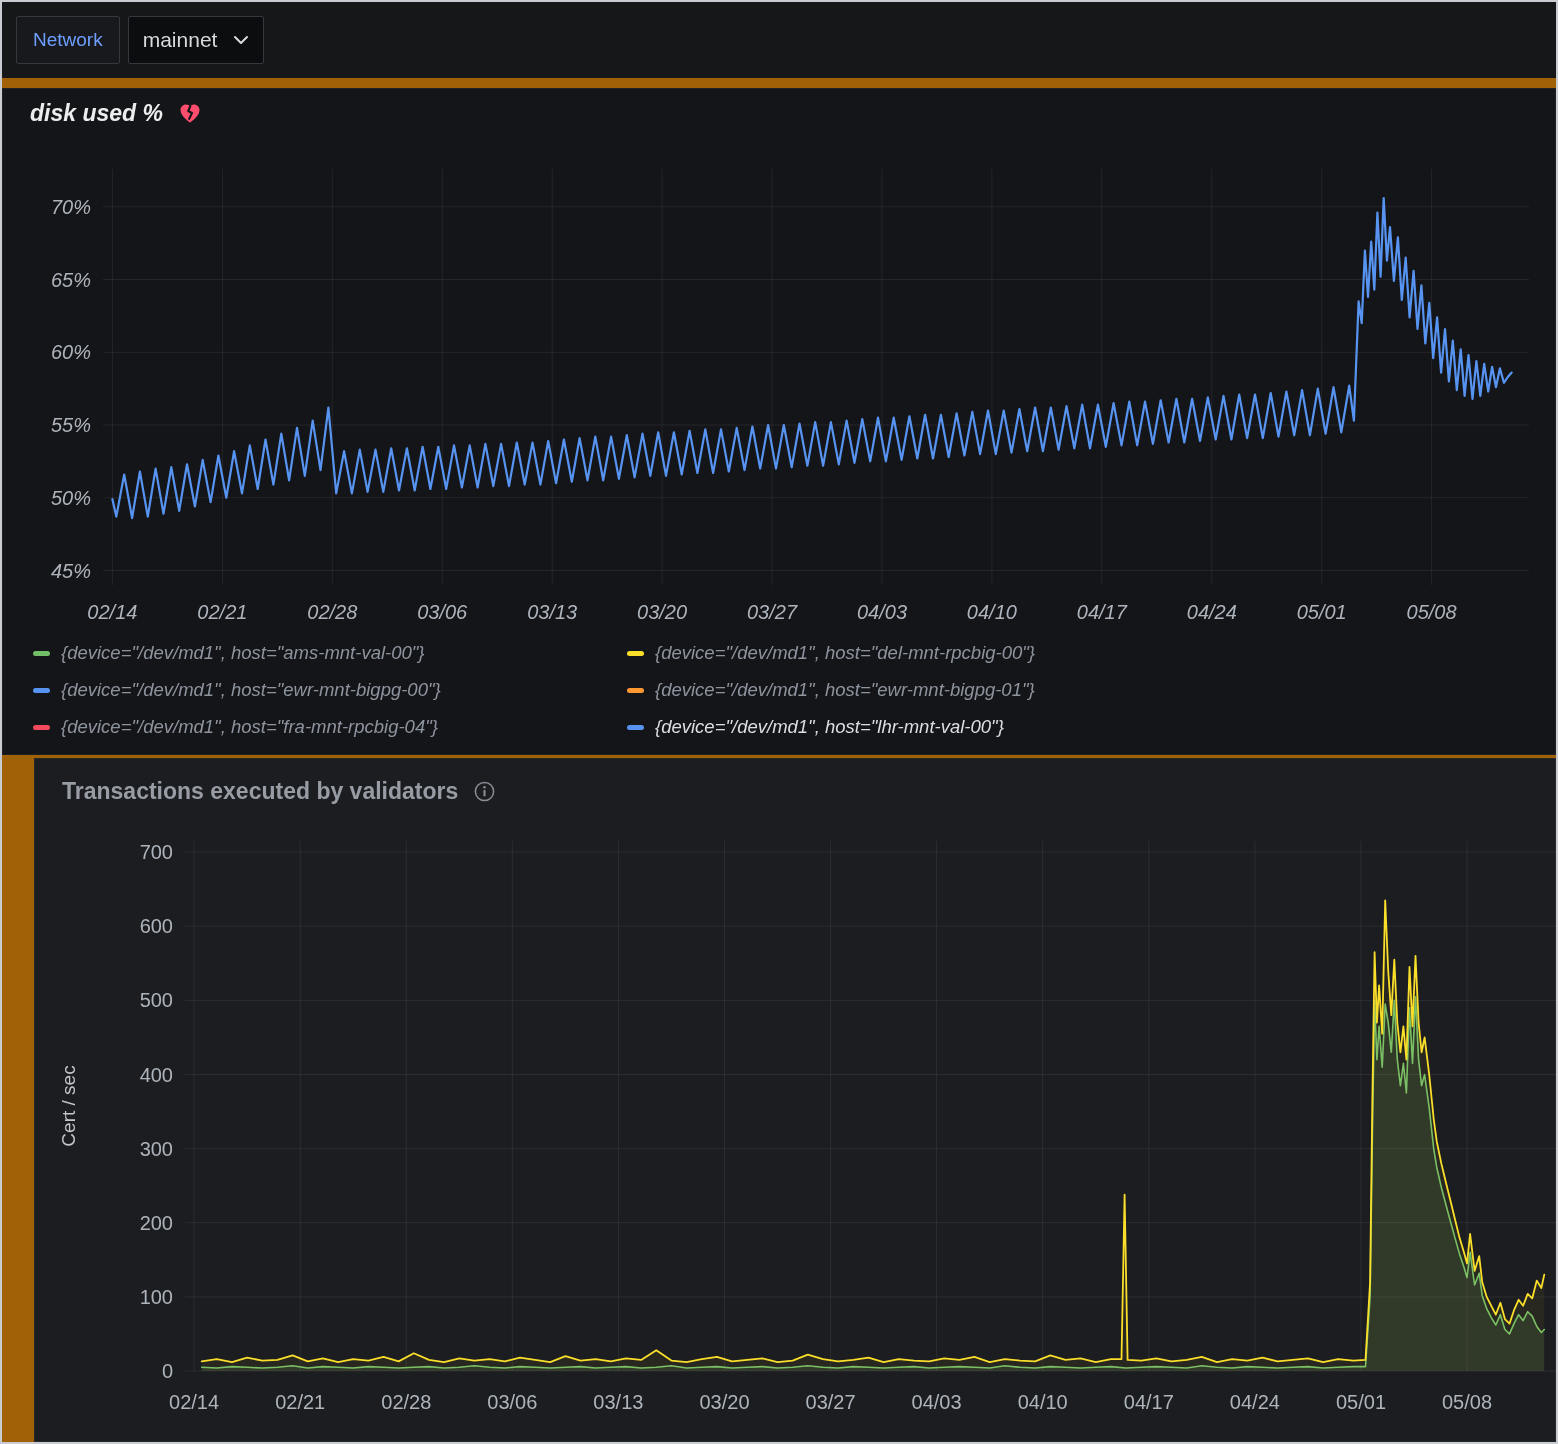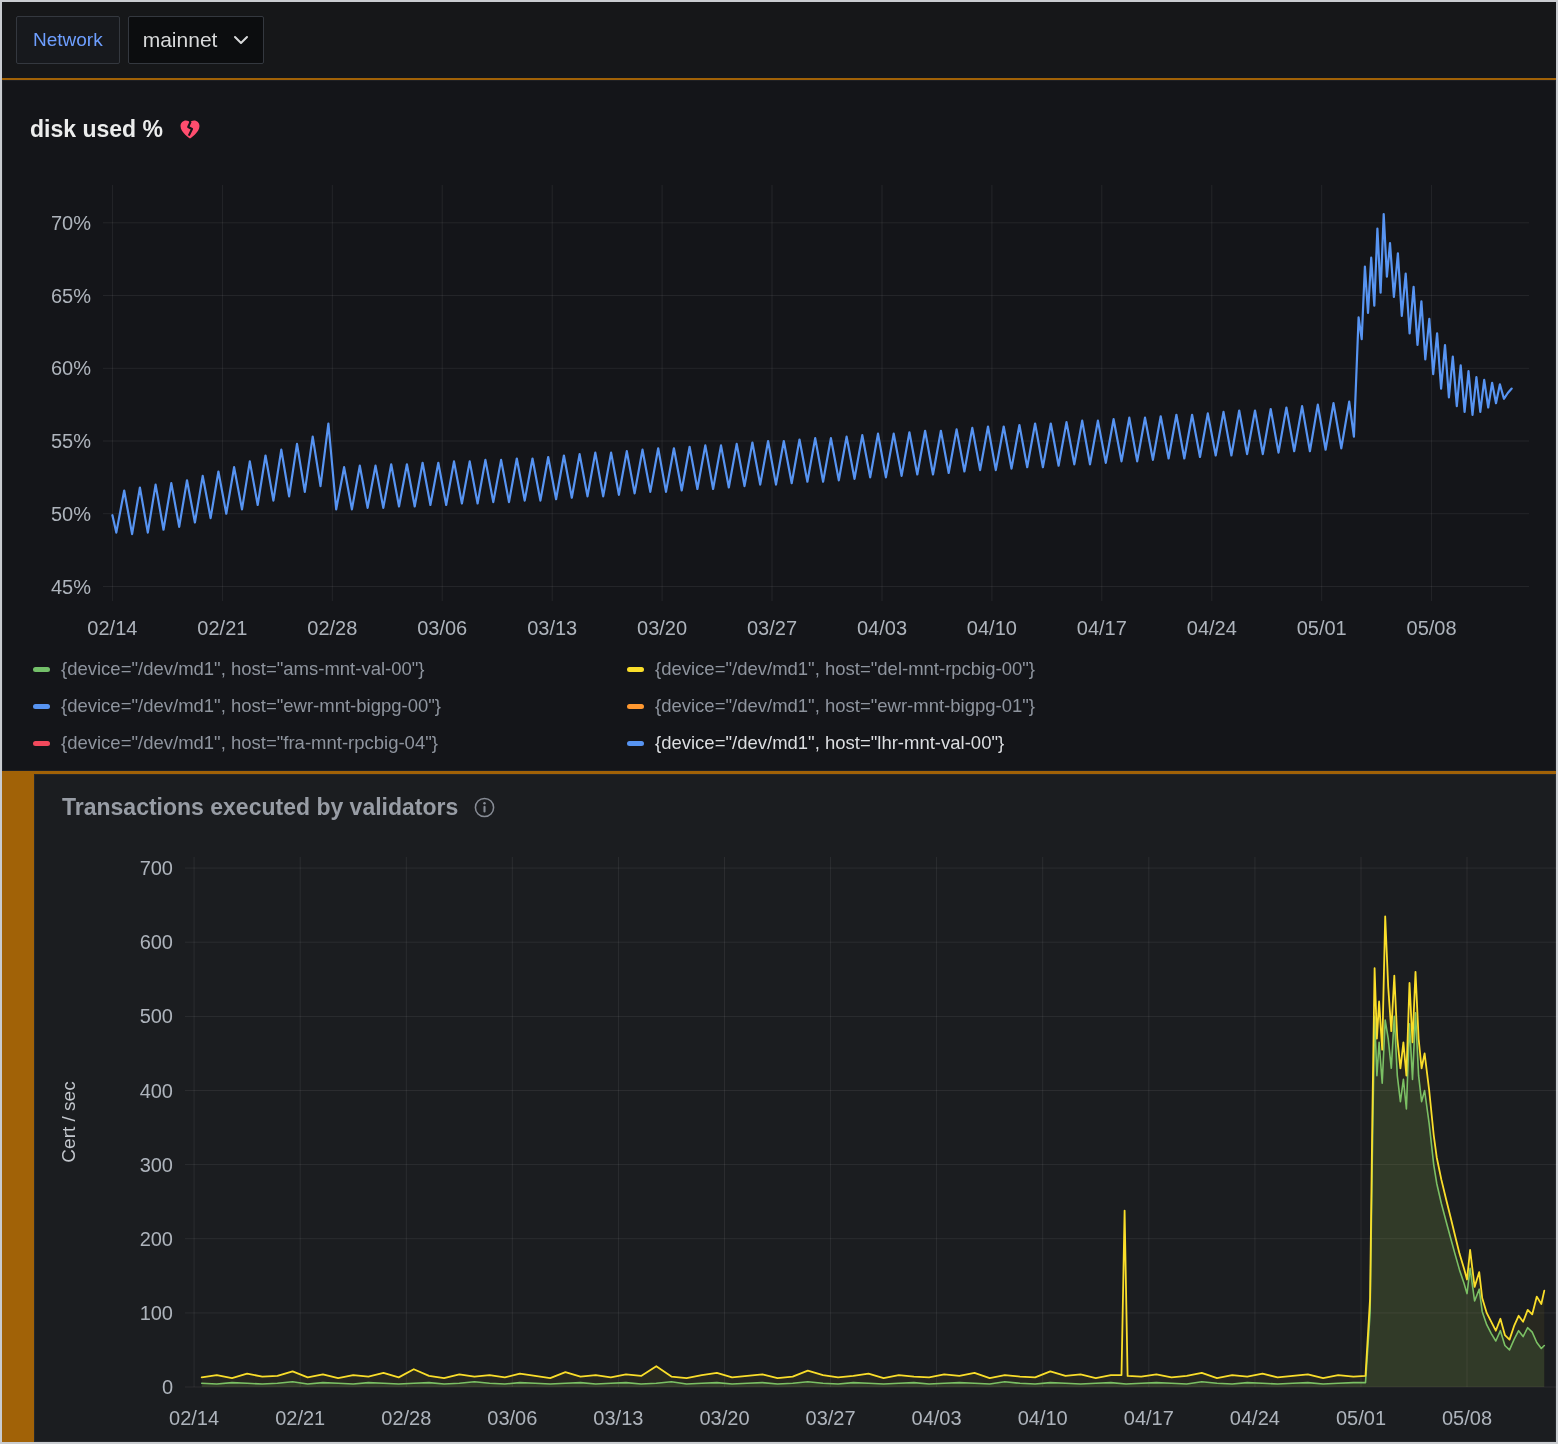--- a/index.html
+++ b/index.html
@@ -7,21 +7,21 @@
   body { font-family:"Liberation Sans", sans-serif; color:#d8d9da; overflow:hidden; }
   .page { width:1558px; height:1444px; border:2px solid #c9ccd0; background:#a16207; display:flex; flex-direction:column; }
 
   
   .topbar { height:76px; background:#161719; display:flex; align-items:center; padding:0 14px; gap:8px; flex:0 0 auto; }
   .var-label { height:48px; display:flex; align-items:center; padding:0 16px; background:#17191d; border:1px solid #34383f; border-radius:2px; color:#6e9fff; font-size:19px; font-weight:500; }
   .var-value { height:48px; display:flex; align-items:center; gap:16px; padding:0 14px; background:#0c0d0f; border:1px solid #34383f; border-radius:2px; color:#d8d9da; font-size:21px; cursor:pointer; }
 
   
   .panel { border:1px solid rgba(255,255,255,0.05); }
-  .panel-disk { background:#141519; margin-top:2px; padding-top:28px; }
+  .panel-disk { background:#141519; margin-top:10px; padding-top:4px;font-style:italic; }
   .panel-tx { background:#1b1d20; margin-top:3px; padding-top:12px; flex:1 1 auto;margin-left:32px; }
   .panel-header { display:flex; align-items:center; gap:15px; padding-left:27px; height:40px; }
   .panel-title { font-size:23px; font-weight:bold; color:#eceded; cursor:pointer; }
   .panel-tx .panel-title { color:#989da5; }
   svg text { font-family:"Liberation Sans", sans-serif; }
   .chart-svg { display:block; }
 
   
   .legend { display:grid; grid-template-columns:594px auto; row-gap:15px; padding:4px 10px 16px 30px; }
   .legend-item { display:flex; align-items:center; gap:11px; cursor:pointer; }

